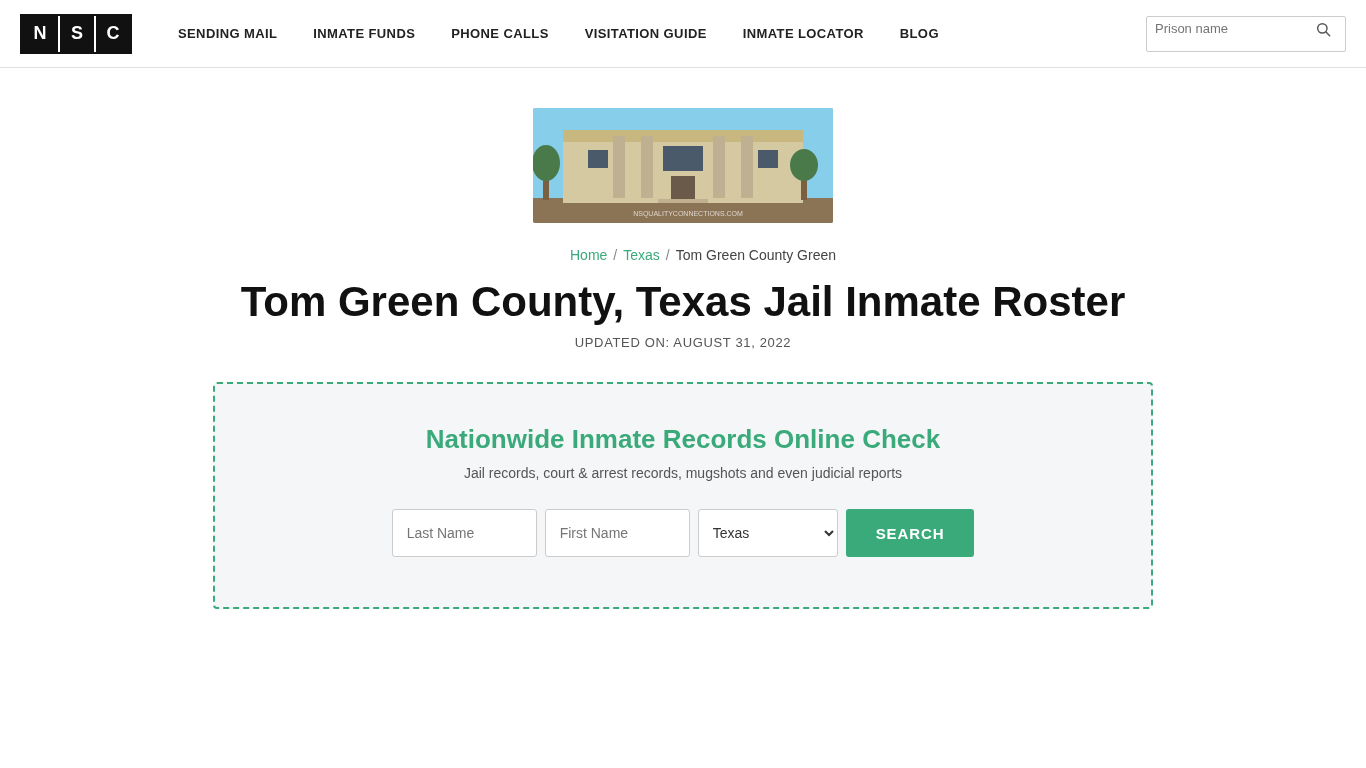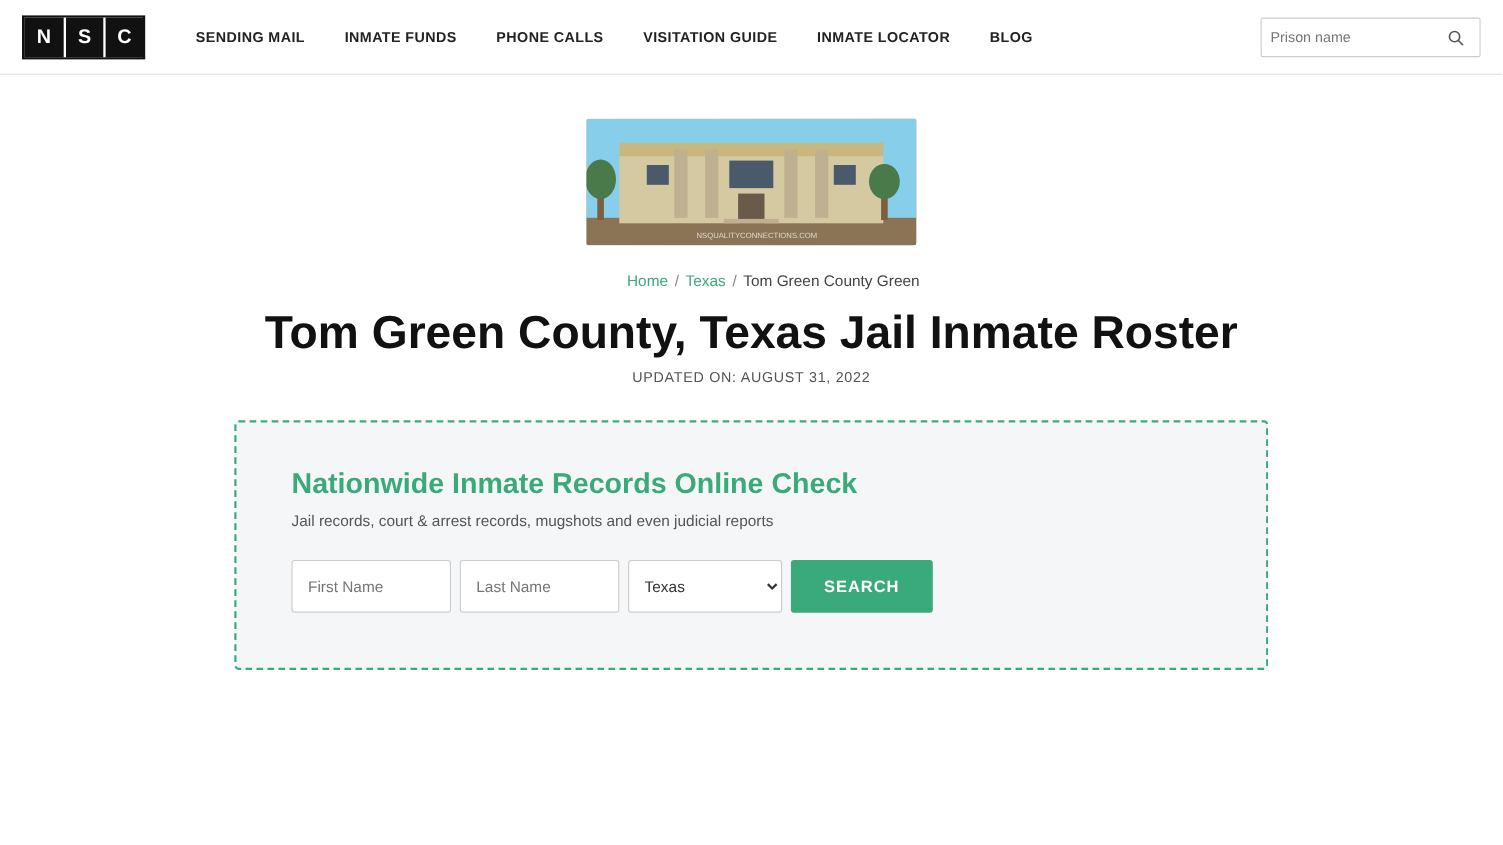--- a/index.html
+++ b/index.html
@@ -66,21 +66,21 @@
       letter-spacing: 0.03em;
       cursor: pointer;
       white-space: nowrap;
       height: 68px;
       display: flex;
       align-items: center;
     }
 
     .search-bar {
       display: flex;
-      align-items: center;
+      align-items: flex-start;
       border: 1px solid #ccc;
       border-radius: 2px;
       padding: 4px 8px;
       height: 36px;
       width: 200px;
       margin-left: auto;
     }
 
     .search-bar input {
       border: none;
@@ -166,21 +166,21 @@
 
     
     .inmate-search-box {
       border: 2px dashed #3aaa7a;
       border-radius: 4px;
       background: #f5f6f7;
       width: 940px;
       padding: 40px 50px 50px;
       display: flex;
       flex-direction: column;
-      align-items: flex-start;
+      align-items: center;
     }
 
     .inmate-search-box h2 {
       font-size: 26px;
       font-weight: 700;
       color: #3aaa7a;
       margin-bottom: 10px;
       text-align: center;
     }
 
@@ -314,20 +314,20 @@
 
   <h1 class="page-title">Tom Green County, Texas Jail Inmate Roster</h1>
 
   <p class="updated-on">UPDATED ON: AUGUST 31, 2022</p>
 
   <div class="inmate-search-box">
     <h2>Nationwide Inmate Records Online Check</h2>
     <p>Jail records, court &amp; arrest records, mugshots and even judicial reports</p>
 
     <div class="search-form">
+      <input type="text" placeholder="Last Name" style="">
       <input type="text" placeholder="First Name" style="">
-      <input type="text" placeholder="Last Name" style="">
       <select id="state-select"><option value="Alabama">Alabama</option><option value="Alaska">Alaska</option><option value="Arizona">Arizona</option><option value="Arkansas">Arkansas</option><option value="California">California</option><option value="Colorado">Colorado</option><option value="Connecticut">Connecticut</option><option value="Delaware">Delaware</option><option value="Florida">Florida</option><option value="Georgia">Georgia</option><option value="Hawaii">Hawaii</option><option value="Idaho">Idaho</option><option value="Illinois">Illinois</option><option value="Indiana">Indiana</option><option value="Iowa">Iowa</option><option value="Kansas">Kansas</option><option value="Kentucky">Kentucky</option><option value="Louisiana">Louisiana</option><option value="Maine">Maine</option><option value="Maryland">Maryland</option><option value="Massachusetts">Massachusetts</option><option value="Michigan">Michigan</option><option value="Minnesota">Minnesota</option><option value="Mississippi">Mississippi</option><option value="Missouri">Missouri</option><option value="Montana">Montana</option><option value="Nebraska">Nebraska</option><option value="Nevada">Nevada</option><option value="New Hampshire">New Hampshire</option><option value="New Jersey">New Jersey</option><option value="New Mexico">New Mexico</option><option value="New York">New York</option><option value="North Carolina">North Carolina</option><option value="North Dakota">North Dakota</option><option value="Ohio">Ohio</option><option value="Oklahoma">Oklahoma</option><option value="Oregon">Oregon</option><option value="Pennsylvania">Pennsylvania</option><option value="Rhode Island">Rhode Island</option><option value="South Carolina">South Carolina</option><option value="South Dakota">South Dakota</option><option value="Tennessee">Tennessee</option><option value="Texas" selected="">Texas</option><option value="Utah">Utah</option><option value="Vermont">Vermont</option><option value="Virginia">Virginia</option><option value="Washington">Washington</option><option value="West Virginia">West Virginia</option><option value="Wisconsin">Wisconsin</option><option value="Wyoming">Wyoming</option></select>
       <button class="search-btn">SEARCH</button>
     </div>
   </div>
 
 </main>
 
 </body></html>

